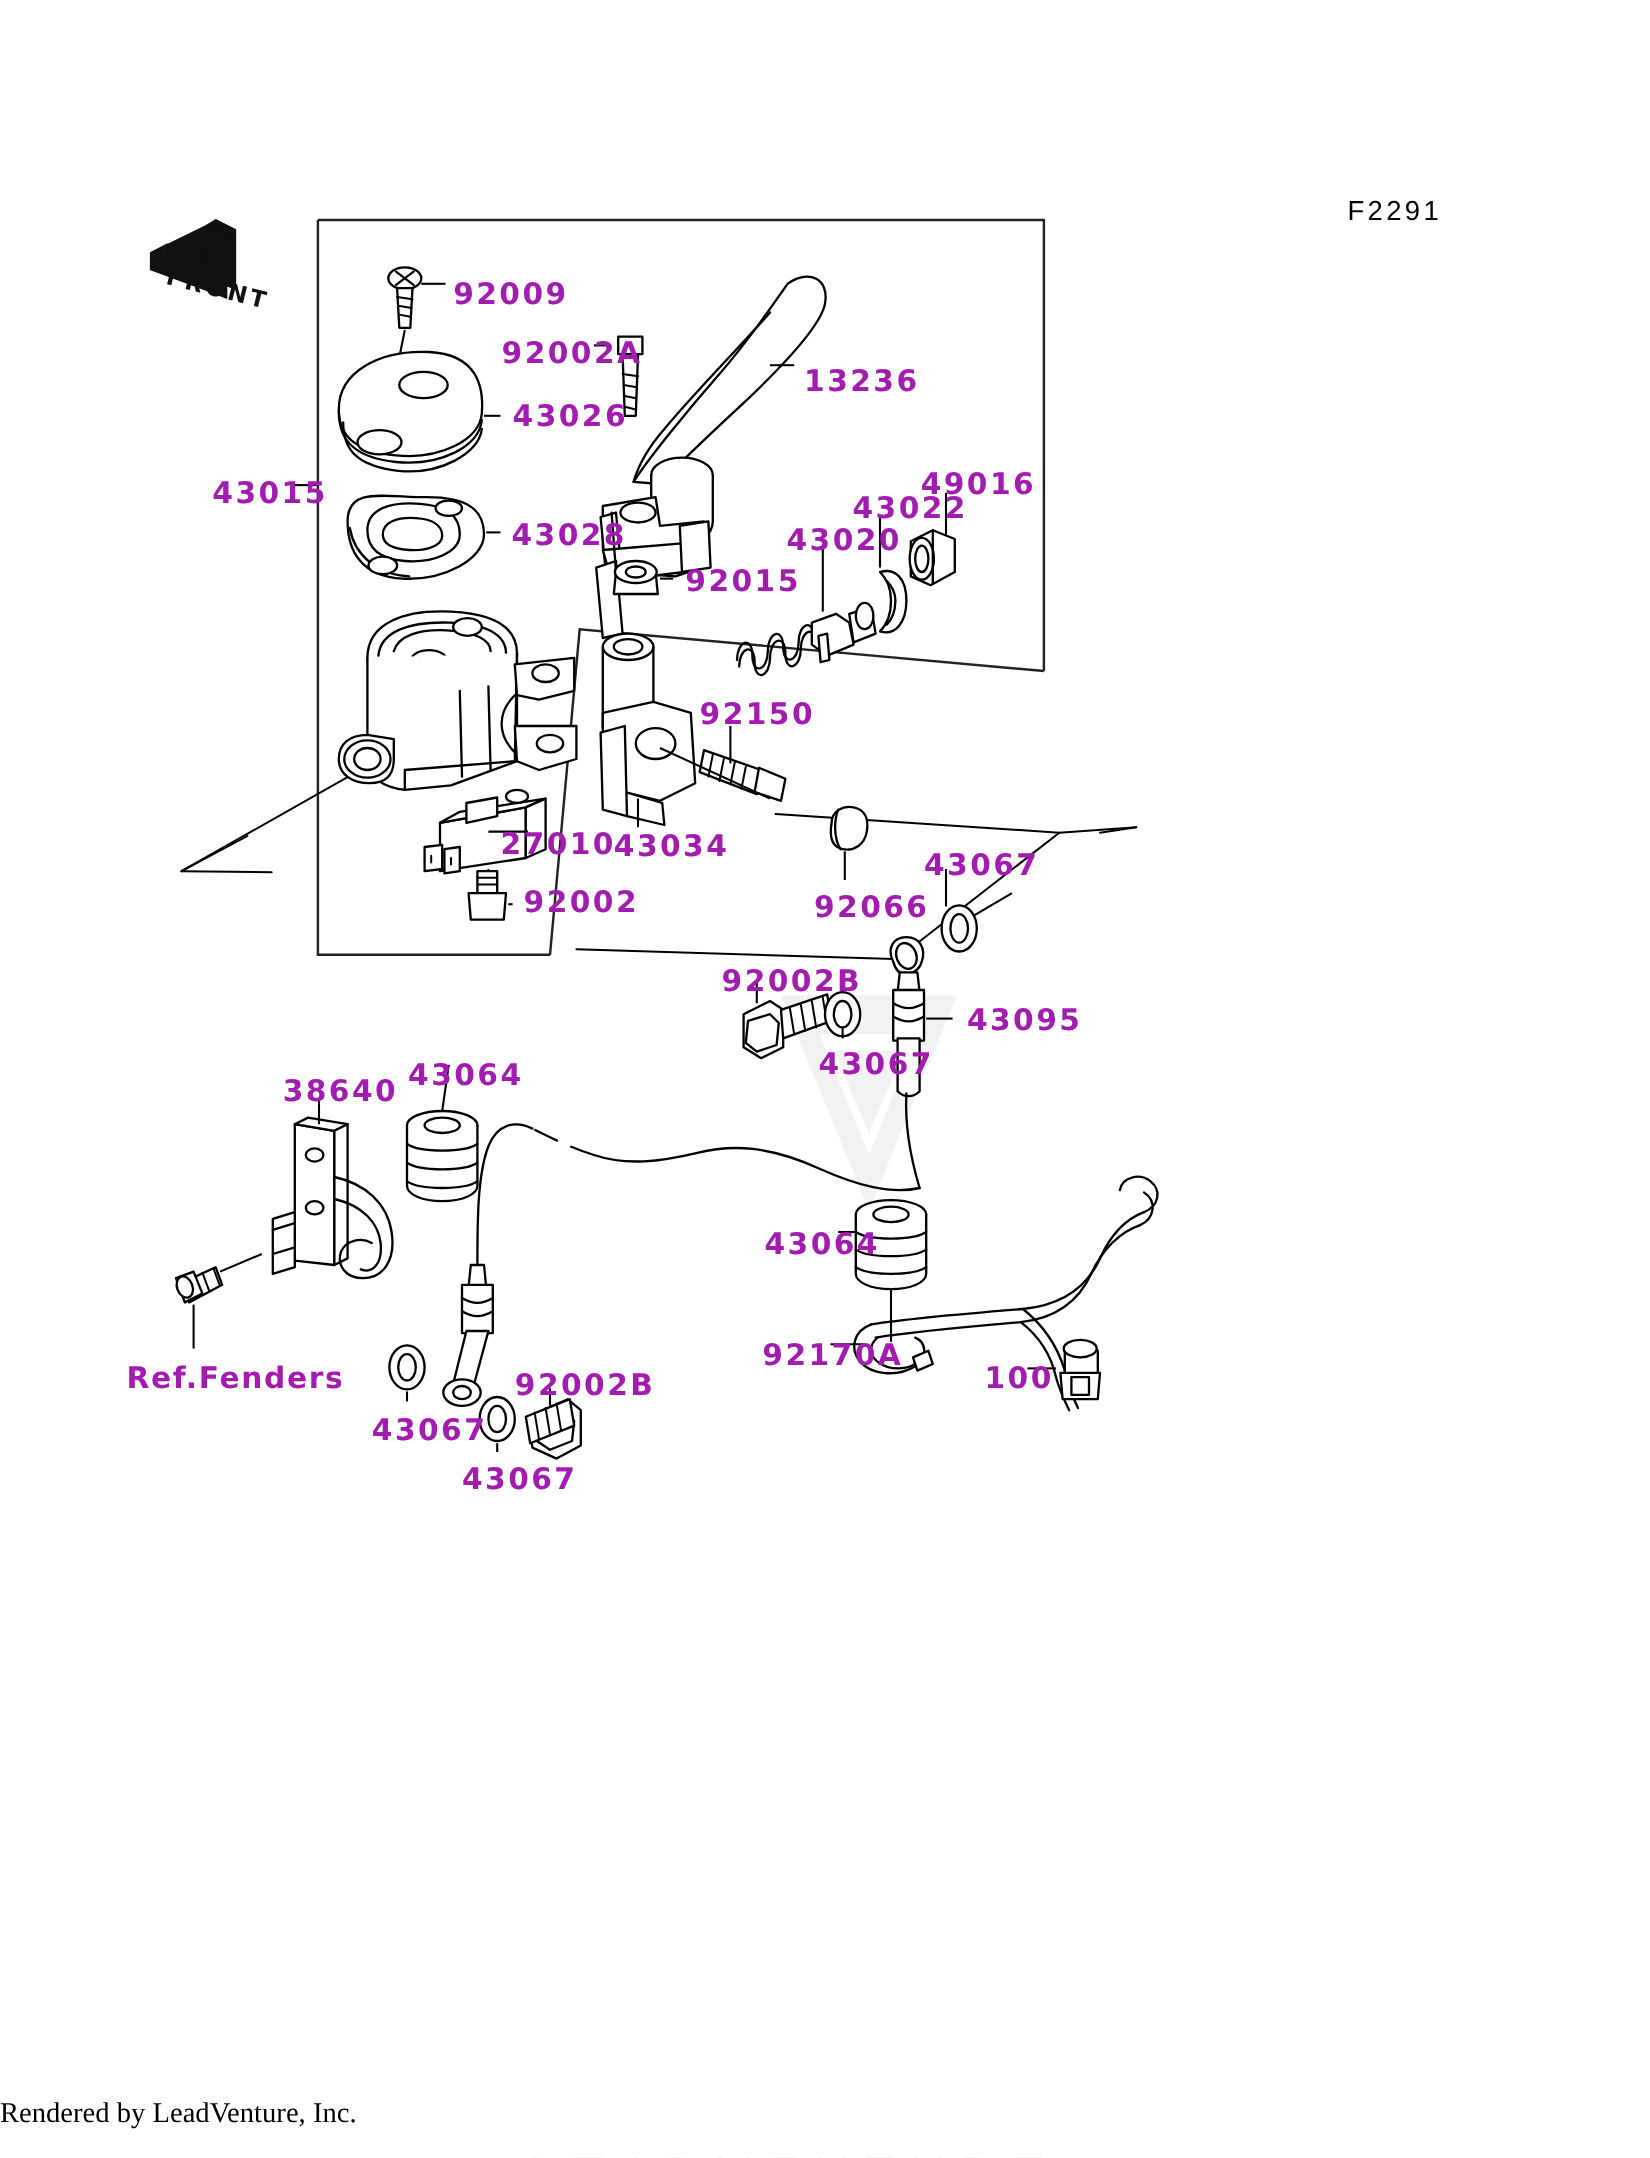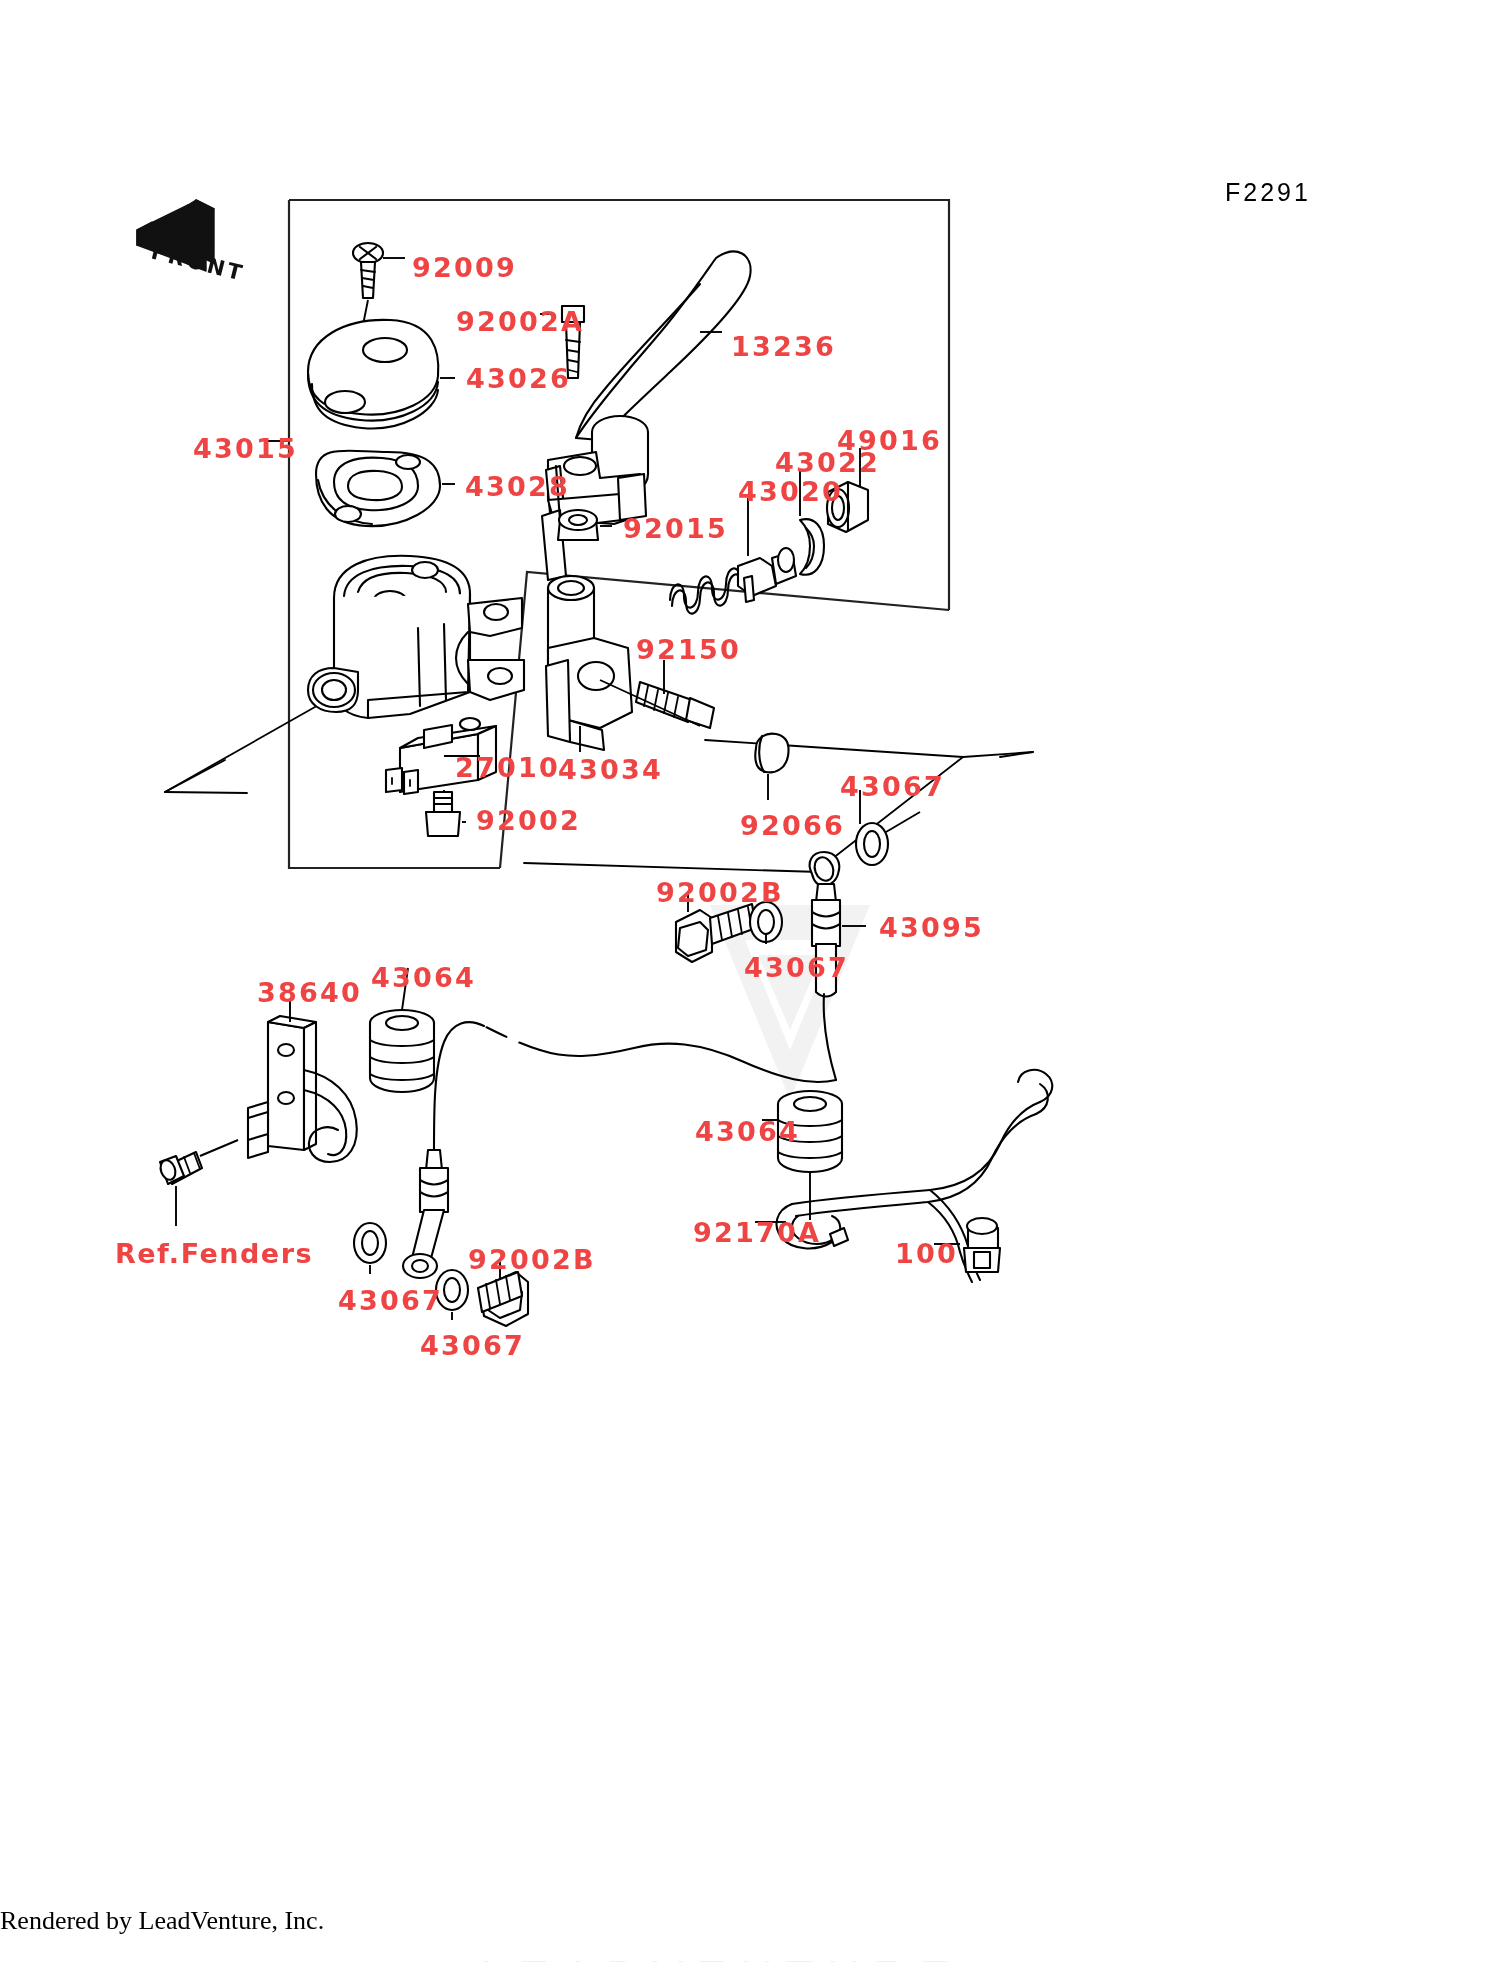--- a/index.html
+++ b/index.html
@@ -42,21 +42,21 @@
     z-index:1;
     pointer-events:none;
   }
   
   .lbl{
     position:absolute;
     font-family:"DejaVu Sans", sans-serif;
     font-weight:bold;
     font-size:27px;
     letter-spacing:2.2px;
-    color:#ef4444;
+    color:#a21caf;
     white-space:nowrap;
     z-index:6;
   }
   .lbl.ref{
     letter-spacing:1.5px;
   }
   .code{
     position:absolute;
     font-family:Liberation Sans, sans-serif;
     font-size:25px;
@@ -461,21 +461,21 @@
   <div class="code" style="left:1225px; top:178px;">F2291</div>
 
   <div class="lbl" style="left:412px;  top:252px;">92009</div>
   <div class="lbl" style="left:456px;  top:306px;">92002A</div>
   <div class="lbl" style="left:731px;  top:331px;">13236</div>
   <div class="lbl" style="left:466px;  top:363px;">43026</div>
   <div class="lbl" style="left:837px;  top:425px;">49016</div>
   <div class="lbl" style="left:193px;  top:433px;">43015</div>
   <div class="lbl" style="left:775px;  top:447px;">43022</div>
   <div class="lbl" style="left:465px;  top:471px;">43028</div>
-  <div class="lbl" style="left:715px;  top:476px;margin-left:23px;">43020</div>
+  <div class="lbl" style="left:715px;  top:476px;">43020</div>
   <div class="lbl" style="left:623px;  top:513px;">92015</div>
   <div class="lbl" style="left:636px;  top:634px;">92150</div>
   <div class="lbl" style="left:455px;  top:742px;margin-top:10px;">27010</div>
   <div class="lbl" style="left:840px;  top:771px;">43067</div>
   <div class="lbl" style="left:558px;  top:754px;">43034</div>
   <div class="lbl" style="left:476px;  top:805px;">92002</div>
   <div class="lbl" style="left:740px;  top:810px;">92066</div>
   <div class="lbl" style="left:656px;  top:877px;">92002B</div>
   <div class="lbl" style="left:879px;  top:912px;">43095</div>
   <div class="lbl" style="left:744px;  top:952px;">43067</div>

